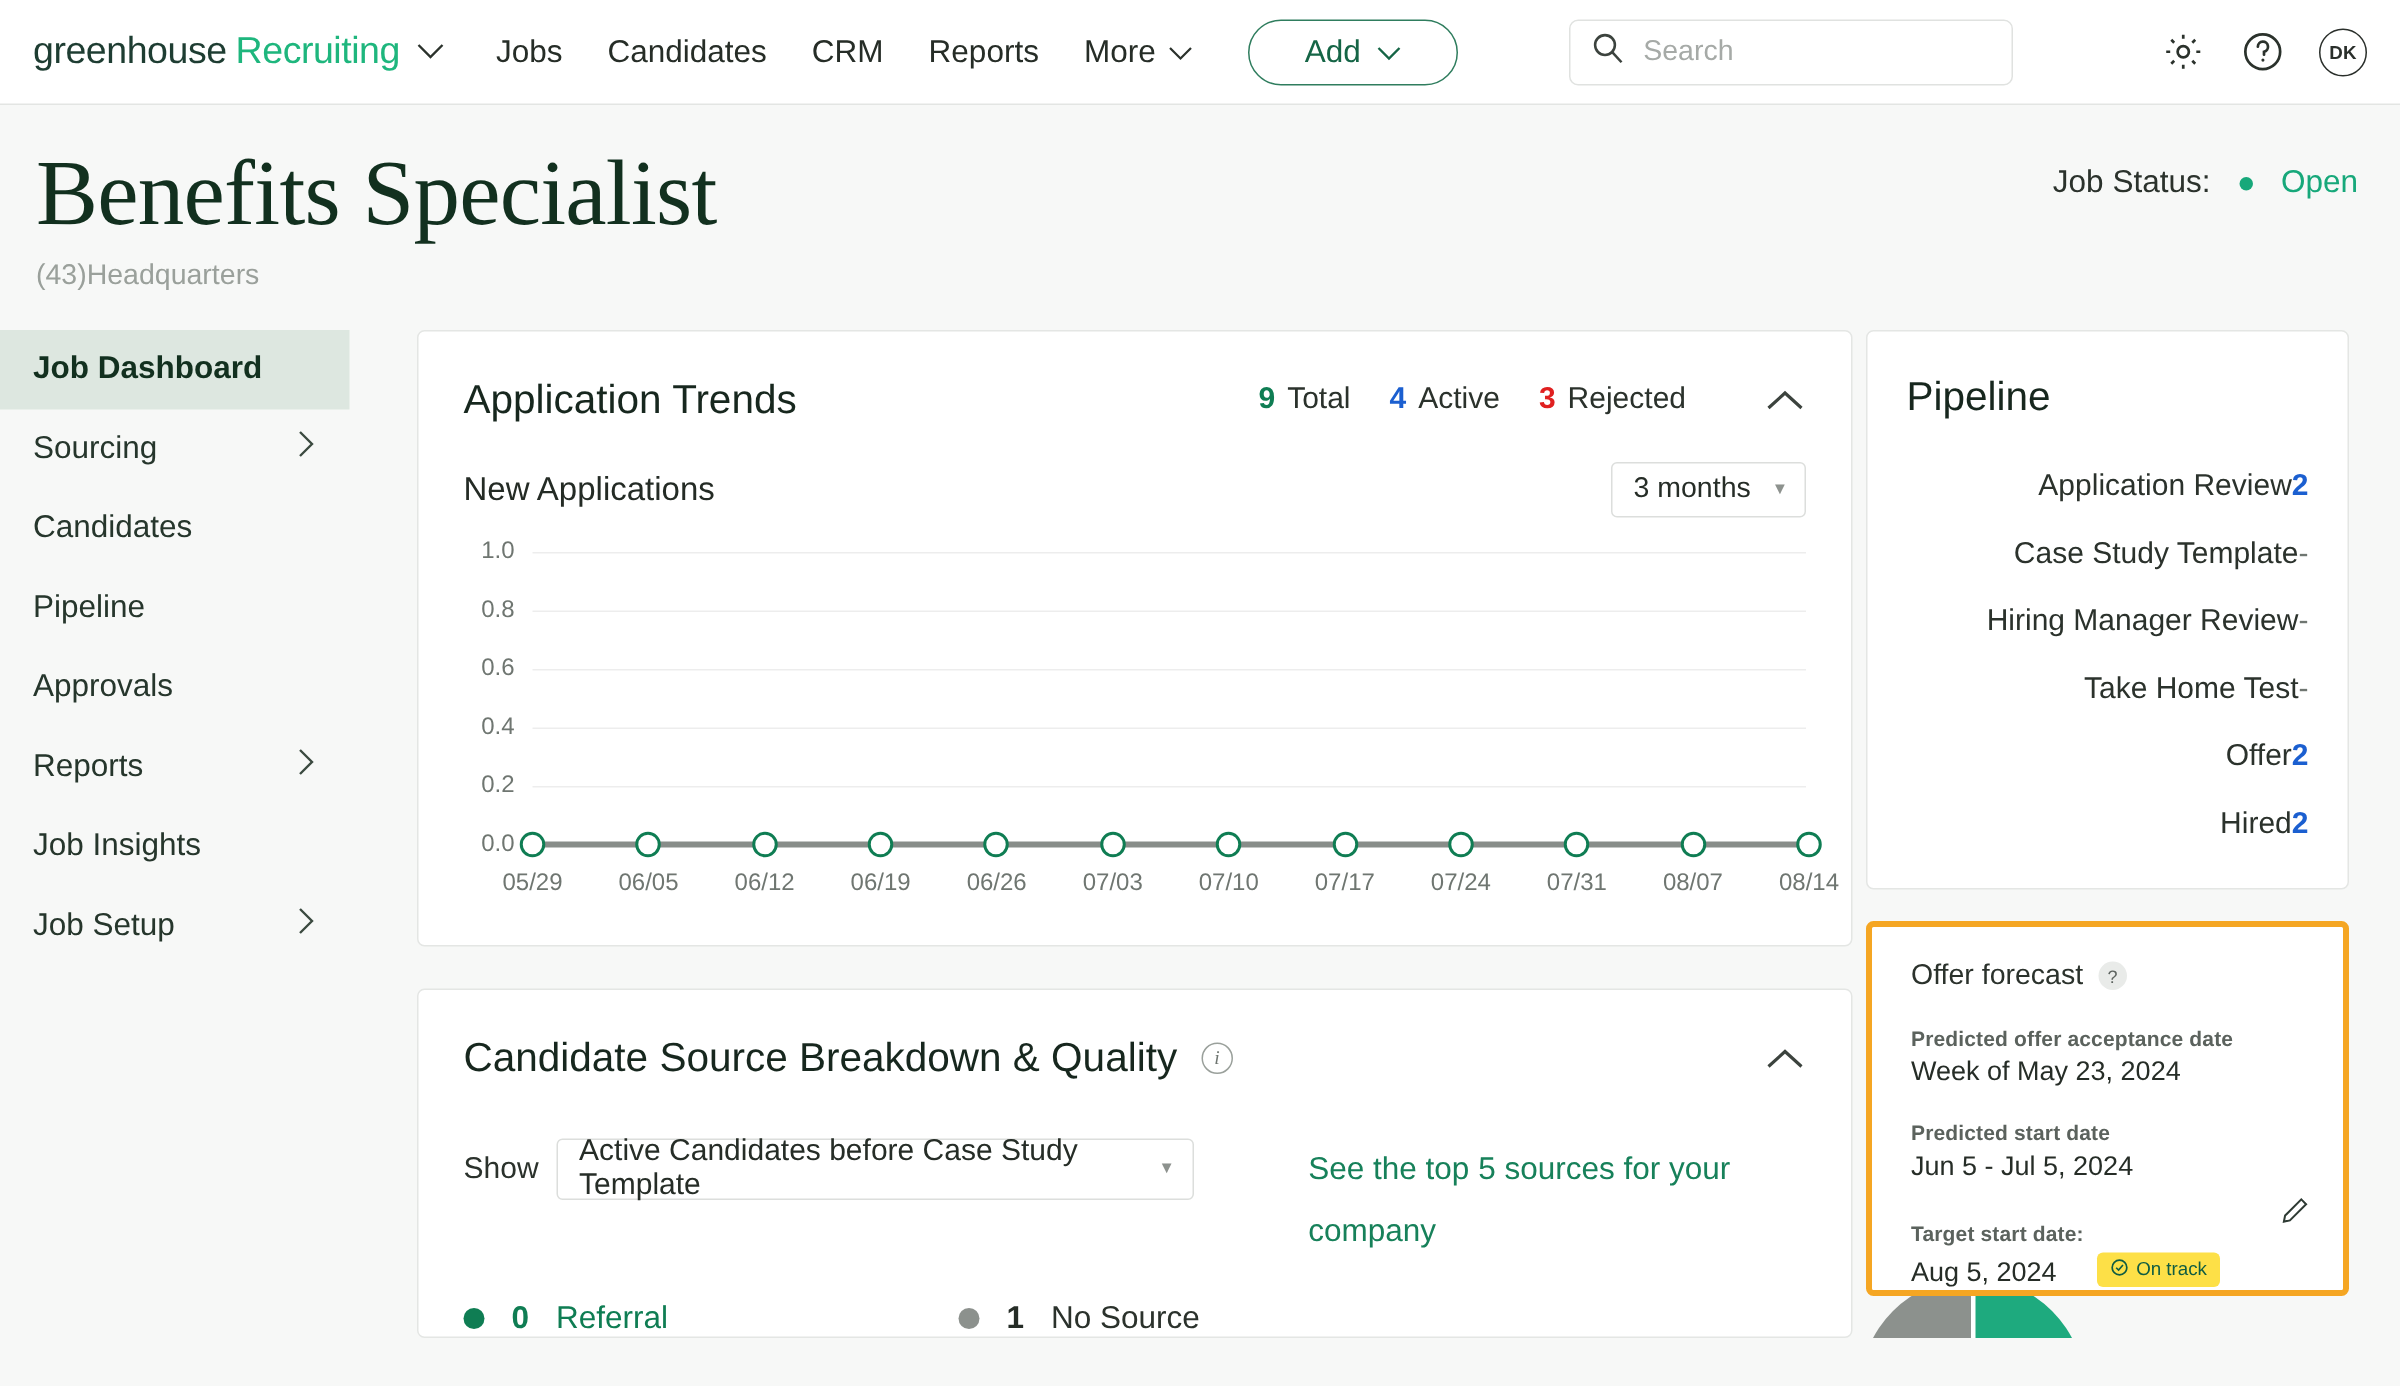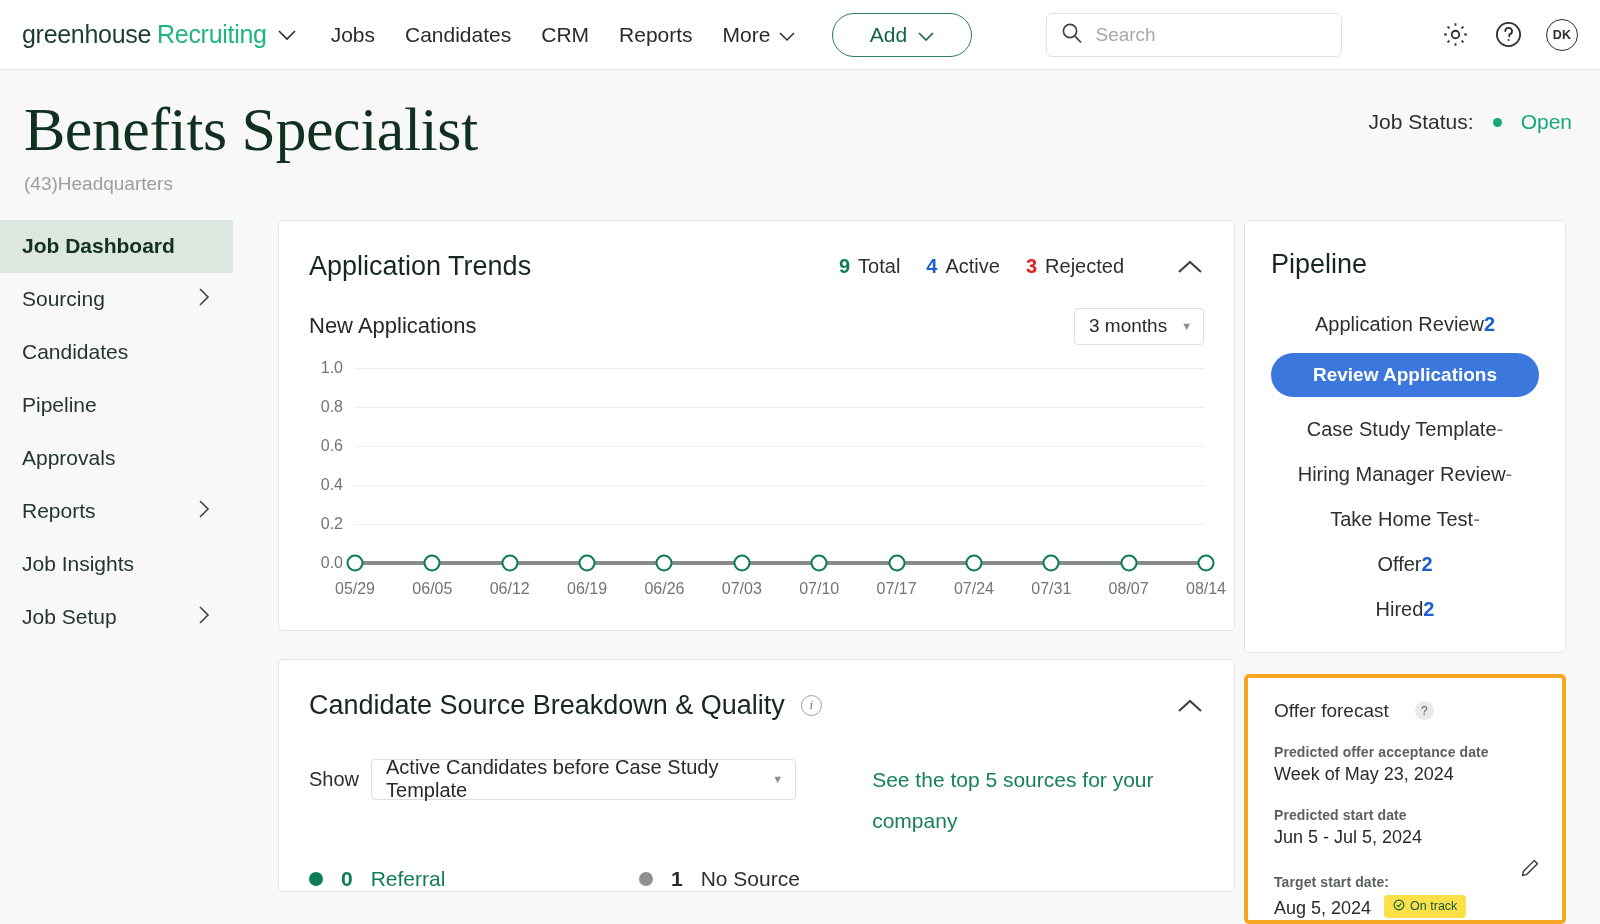--- a/index.html
+++ b/index.html
@@ -131,45 +131,45 @@
   }
   .x-label {
     position: absolute; font-size: 16px; color: #6f7671; transform: translateX(-50%);
     white-space: nowrap;
   }
 
   
   .pipe-card { padding: 28px 26px 20px 26px; }
   .pipe-title { font-size: 27px; color: #17271e; margin-bottom: 22px; }
   .pipe-row {
-    display: flex; align-items: center; justify-content: center;
+    display: flex; align-items: center; justify-content: flex-end;
     font-size: 20px; color: #2b322c; padding: 11px 0;
   }
   .pipe-val { font-weight: 700; color: #1b5fd0; }
   .pipe-val.dash { color: #6f7671; font-weight: 400; }
   .review-btn {
     background: #3b77dc; color: #fff; border: none; border-radius: 22px;
     height: 44px; width: 100%; font-size: 19px; font-weight: 700; cursor: pointer;
     font-family: "Liberation Sans", sans-serif; margin: 6px 0 10px 0;
   }
 
   
   .forecast-card {
     margin-top: 21px; border: 4px solid #f5a623; border-radius: 5px;
     background: #fff; padding: 22px 22px 20px 26px; position: relative;
     height: 250px; overflow: hidden;
   }
-  .fc-title { font-size: 19px; color: #2b322c; display: flex; align-items: center; gap: 26px; }
+  .fc-title { font-size: 19px; color: #2b322c; display: flex; align-items: center; gap: 10px; }
   .q-badge {
     width: 19px; height: 19px; border-radius: 50%; background: #e9ebe9;
     color: #5d635f; font-size: 12px; display: flex; align-items: center; justify-content: center;
   }
   .fc-label { font-size: 14px; font-weight: 700; color: #5b625d; margin-top: 22px; letter-spacing: .1px; }
   .fc-value { font-size: 18px; color: #262d27; margin-top: 4px; }
-  .fc-target-row { display: flex; align-items: center; gap: 13px; margin-top: 4px; }
+  .fc-target-row { display: flex; align-items: center; gap: 27px; margin-top: 4px; }
   .ontrack {
     background: #fde047; color: #0f5c42; font-size: 12.5px; font-weight: 400;
     border-radius: 4px; padding: 4px 9px; display: flex; align-items: center; gap: 5px;
   }
   .pencil { position: absolute; right: 22px; bottom: 38px; cursor: pointer; }
 
   
   .source-card { margin-top: 28px; }
   .src-head { display: flex; align-items: center; padding: 30px 30px 0 30px; }
   .src-title { font-size: 27px; color: #17271e; display: flex; align-items: center; gap: 16px; }
@@ -441,21 +441,20 @@
     </div>
 
     <div class="right-col">
       <div class="card pipe-card">
         <div class="pipe-title">Pipeline</div>
 
         <div class="pipe-row">
           <span>Application Review</span>
           <span class="pipe-val">2</span>
         </div>
-        <button class="review-btn">Review Applications</button>
         <div class="pipe-row">
           <span>Case Study Template</span>
           <span class="pipe-val dash">-</span>
         </div>
         <div class="pipe-row">
           <span>Hiring Manager Review</span>
           <span class="pipe-val dash">-</span>
         </div>
         <div class="pipe-row">
           <span>Take Home Test</span>

